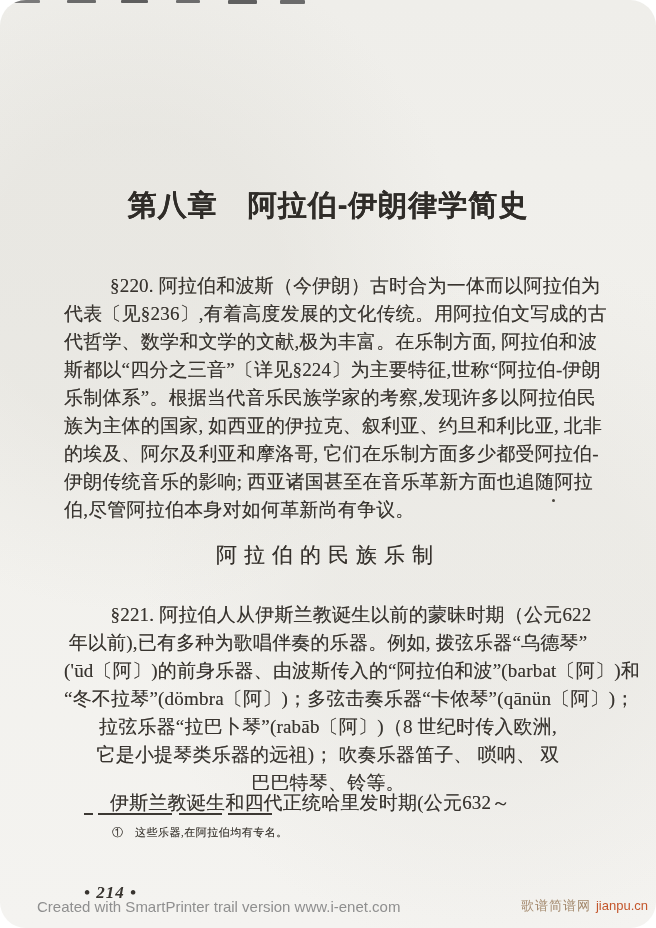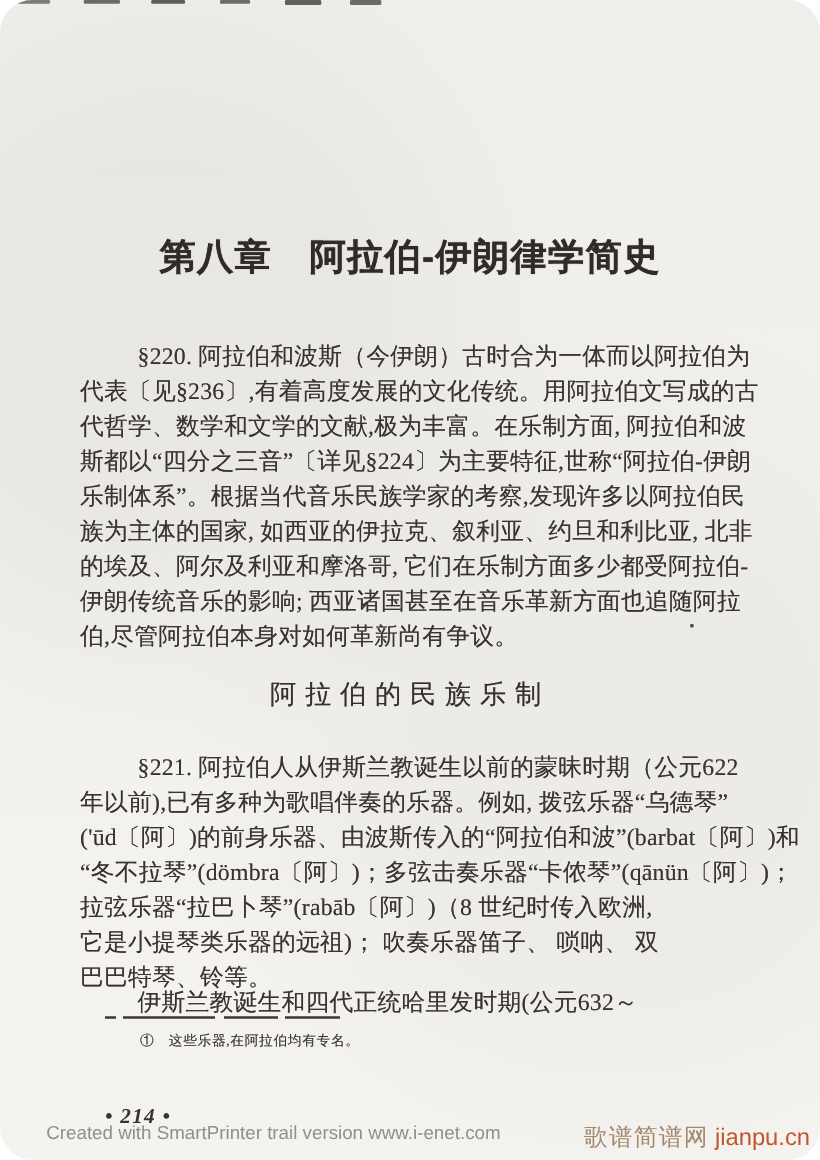--- a/index.html
+++ b/index.html
@@ -53,21 +53,21 @@
 
   .p220{top:260px;}
   .subheading{
     position:absolute;top:541px;left:0;width:656px;
     text-align:center;
     font-size:21px;
     letter-spacing:7px;
     color:#35312c;
     text-shadow:0 0 0.5px rgba(53,49,44,0.6);
   }
-  .p221{top:589px;}
+  .p221{top:589px;text-align:center;}
   .p-next{top:777px;}
 
   .speck{position:absolute;top:499px;left:552px;width:3px;height:3px;background:#4a463f;border-radius:50%;}
 
   .footnote-rule{
     position:absolute;top:813px;left:84px;width:188px;height:2px;
     background:linear-gradient(90deg,
       #3c3833 0 9px, transparent 9px 14px,
       #3c3833 14px 88px, transparent 88px 95px,
       #3c3833 95px 138px, transparent 138px 144px,
@@ -92,21 +92,21 @@
 
   .footer-left{
     position:absolute;top:898px;left:37px;
     font-family:"Liberation Sans", sans-serif;
     font-size:15px;
     color:#8f8f8f;
   }
   .footer-right{
     position:absolute;top:897px;right:8px;
     font-family:"Liberation Sans", sans-serif;
-    font-size:19px;
+    font-size:13px;
   }
   .site-name{color:#a3886c;letter-spacing:1px;}
   .site-link{color:#c4562c;margin-left:5px;}
 </style>
 </head>
 <body>
 
 <div class="canvas">
 
   <span class="dash d1"></span>

